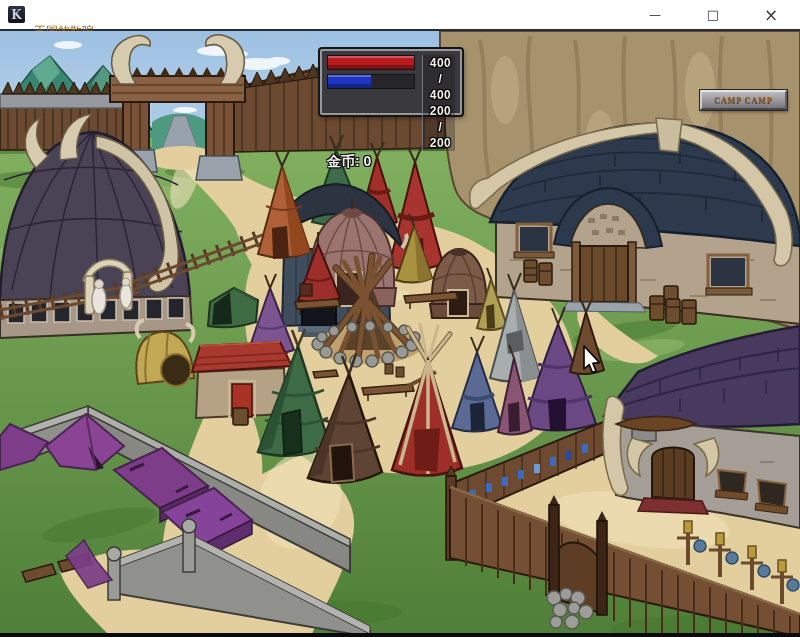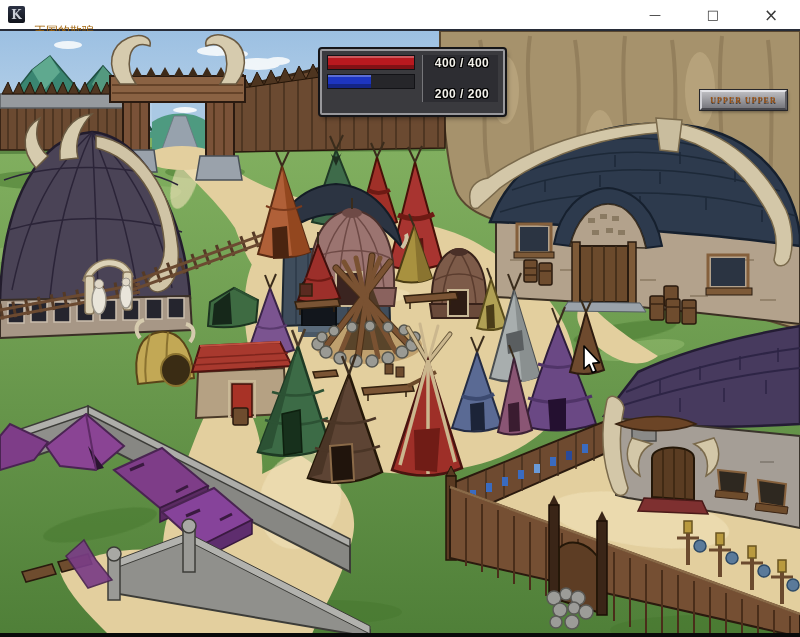--- a/index.html
+++ b/index.html
@@ -7,21 +7,21 @@
   .titlebar{height:31px;background:#ffffff;display:flex;align-items:center;box-sizing:border-box;border-bottom:2px solid #272c38;}
   .app-icon{width:17px;height:17px;margin:0 9px 0 8px;background:linear-gradient(#2c3244,#10131b);color:#c9cdd6;font-family:"DejaVu Serif",serif;font-size:12px;font-weight:bold;display:flex;align-items:center;justify-content:center;border-radius:2px;}
   .title{font-size:12px;color:#a16207;margin-top:33px;}
   .controls{margin-left:auto;display:flex;height:100%;}
   .ctrl{width:58px;height:100%;display:flex;align-items:center;justify-content:center;color:#3a3a3a;font-family:"DejaVu Sans",sans-serif;cursor:default;}
   .ctrl-min{font-size:12px;}
   .ctrl-max{font-size:13px;}
   .ctrl-close{font-size:17px;}
   .content{position:relative;width:800px;height:606px;}
   .content svg{display:block;}
-  .hud{position:absolute;left:320px;top:18px;width:185px;height:66px;background:#3a3a3e;border:2px solid #98989c;box-shadow:0 0 0 2px #151518,2px 3px 5px rgba(0,0,0,.45);border-radius:2px;box-sizing:border-box;padding:4px 5px 3px 5px;display:grid;grid-template-columns:92px 1fr;grid-template-rows:auto auto;color:#f2f0ea;}
+  .hud{position:absolute;left:320px;top:18px;width:142px;height:66px;background:#3a3a3e;border:2px solid #98989c;box-shadow:0 0 0 2px #151518,2px 3px 5px rgba(0,0,0,.45);border-radius:2px;box-sizing:border-box;padding:4px 5px 3px 5px;display:grid;grid-template-columns:92px 1fr;grid-template-rows:auto auto;color:#f2f0ea;}
   .bars{grid-column:1;grid-row:1;}
   .bar{width:88px;height:15px;background:#26262a;border:1px solid #121216;box-sizing:border-box;margin-bottom:4px;}
   .fill{height:100%;box-shadow:inset 0 2px 0 rgba(255,255,255,.28),inset 0 -4px 0 rgba(0,0,0,.30);}
   .nums{grid-column:2;grid-row:1;border-left:1px solid #76767a;background:rgba(16,16,20,.28);margin-left:3px;padding:0 1px 0 4px;display:flex;flex-direction:column;justify-content:space-between;}
   .num{font-size:12px;font-weight:bold;letter-spacing:.5px;line-height:16px;text-align:center;text-shadow:1px 1px 0 #000,-1px 1px 0 #000,1px -1px 0 #000,-1px -1px 0 #000;}
   .gold{grid-column:1/3;grid-row:2;font-size:14px;font-weight:bold;margin-top:2px;text-shadow:1px 1px 0 #000,-1px 1px 0 #000,1px -1px 0 #000,-1px -1px 0 #000;}
   .plaque{position:absolute;left:700px;top:59px;width:87px;height:20px;display:flex;align-items:center;justify-content:center;background:linear-gradient(#bcbcc0,#77777d);border:2px solid;border-color:#e4e4e8 #5e5e64 #46464c #cfcfd4;box-shadow:0 0 0 1px #26262a,1px 2px 3px rgba(0,0,0,.4);box-sizing:border-box;}
   .plaque span{font-size:8px;font-weight:bold;letter-spacing:1px;font-family:"Liberation Serif",serif;text-shadow:0 1px 0 rgba(0,0,0,.55);}
 </style>
 </head>
@@ -619,19 +619,23 @@
             <div class="fill" style="width: 100%; background: rgb(184, 25, 31);"></div>
           </div>
       <div class="bar">
             <div class="fill" style="width: 50%; background: rgb(29, 53, 192);"></div>
           </div>
     </div>
     <div class="nums">
       <div class="num">400 / 400</div>
       <div class="num">200 / 200</div>
     </div>
+    <div class="gold">
+      <span>金币:</span>
+      <span>0</span>
+    </div>
   </div>
 
   <div class="plaque">
-    <span style="color: rgb(156, 85, 24);">UPPER UPPER</span>
+    <span style="color: rgb(156, 85, 24);">CAMP CAMP</span>
   </div>
   </div>
 </div>
 
 </body></html>

